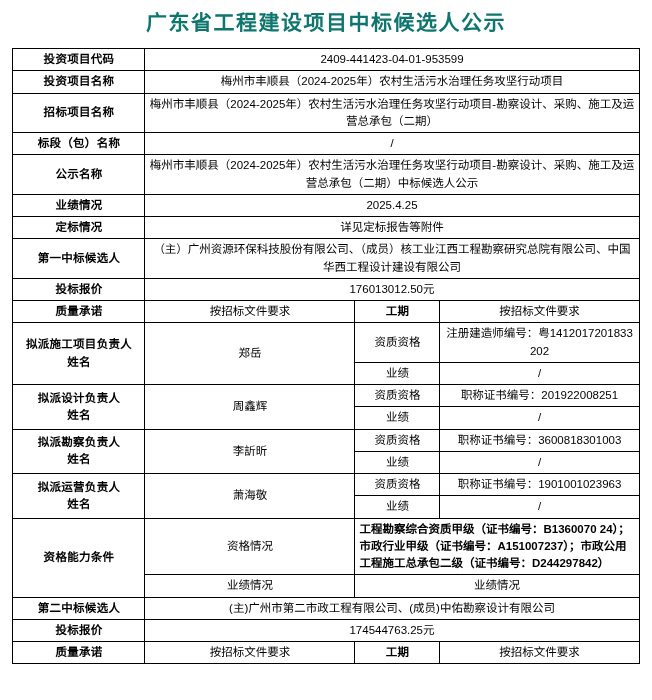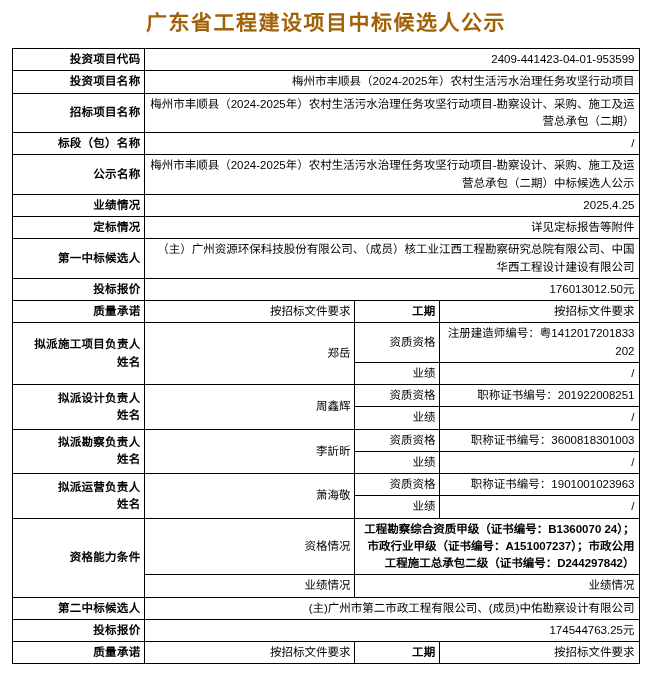--- a/index.html
+++ b/index.html
@@ -24,36 +24,35 @@
   }
   .doc-title {
     text-align: center;
     font-family: "Liberation Serif", "DejaVu Serif", serif;
     font-size: 21px;
     font-weight: bold;
     letter-spacing: 1.5px;
     line-height: 1;
     padding-top: 13px;
     padding-bottom: 14px;
-    color: #a16207;
+    color: #0f766e;
   }
   table.notice {
     border-collapse: collapse;
     width: 626px;
     margin: 0 auto;
     table-layout: fixed;
   }
   table.notice td {
     border: 1px solid #000000;
     padding: 2px 4px;
     font-size: 11.5px;
     line-height: 1.5;
     vertical-align: middle;
     word-break: break-all;
-    text-align: right;
   }
   .lbl {
     text-align: center;
     font-weight: bold;
     font-size: 12px;
     letter-spacing: 0.3px;
   }
   .val-c {
     text-align: center;
   }

